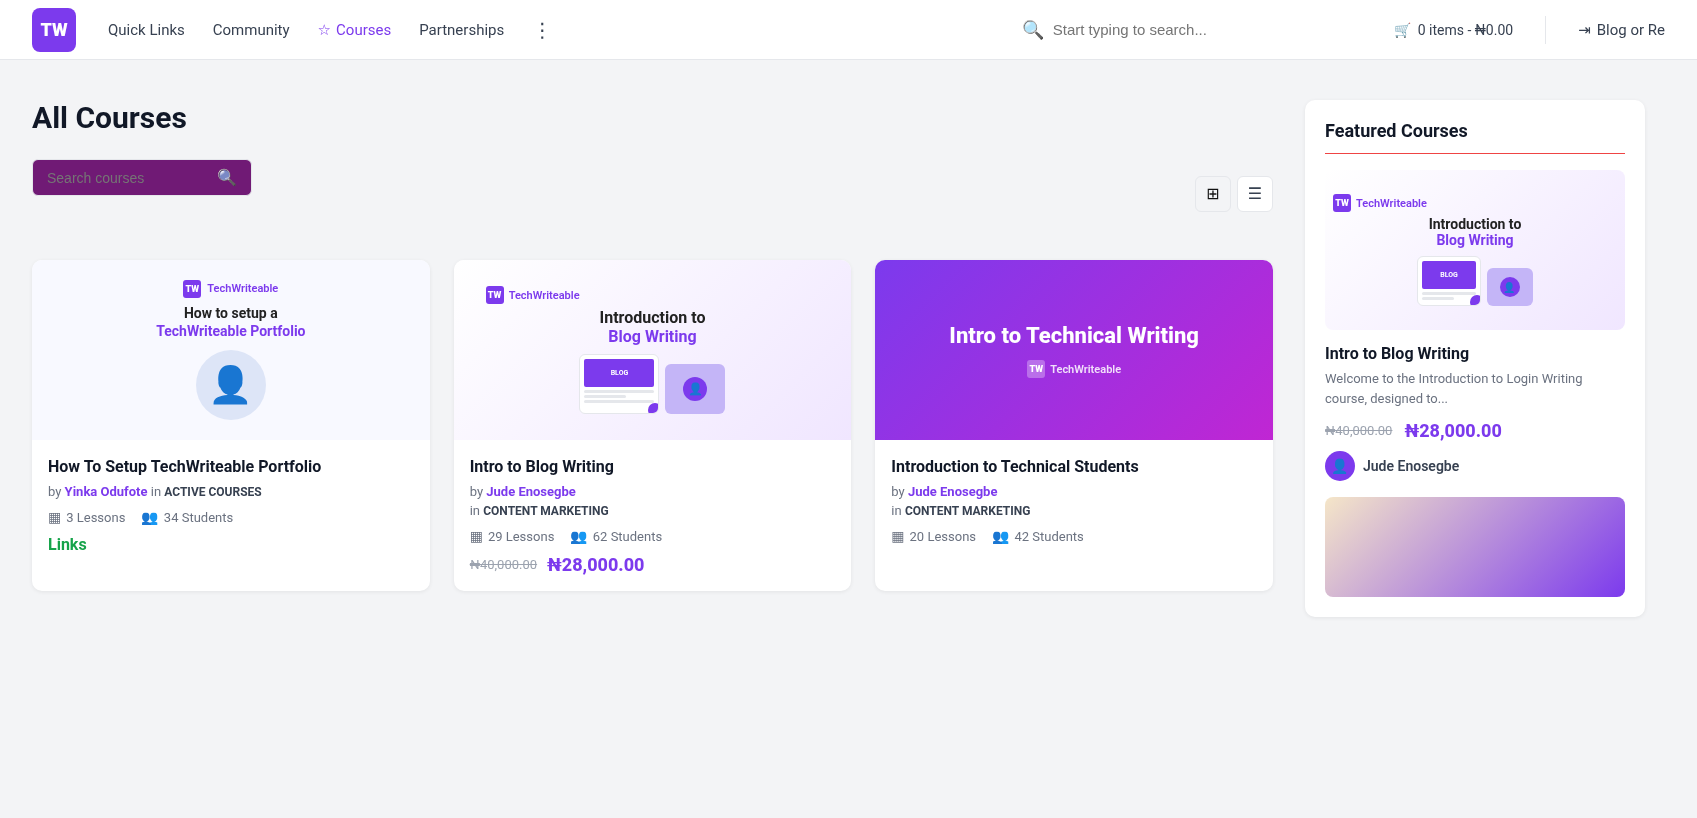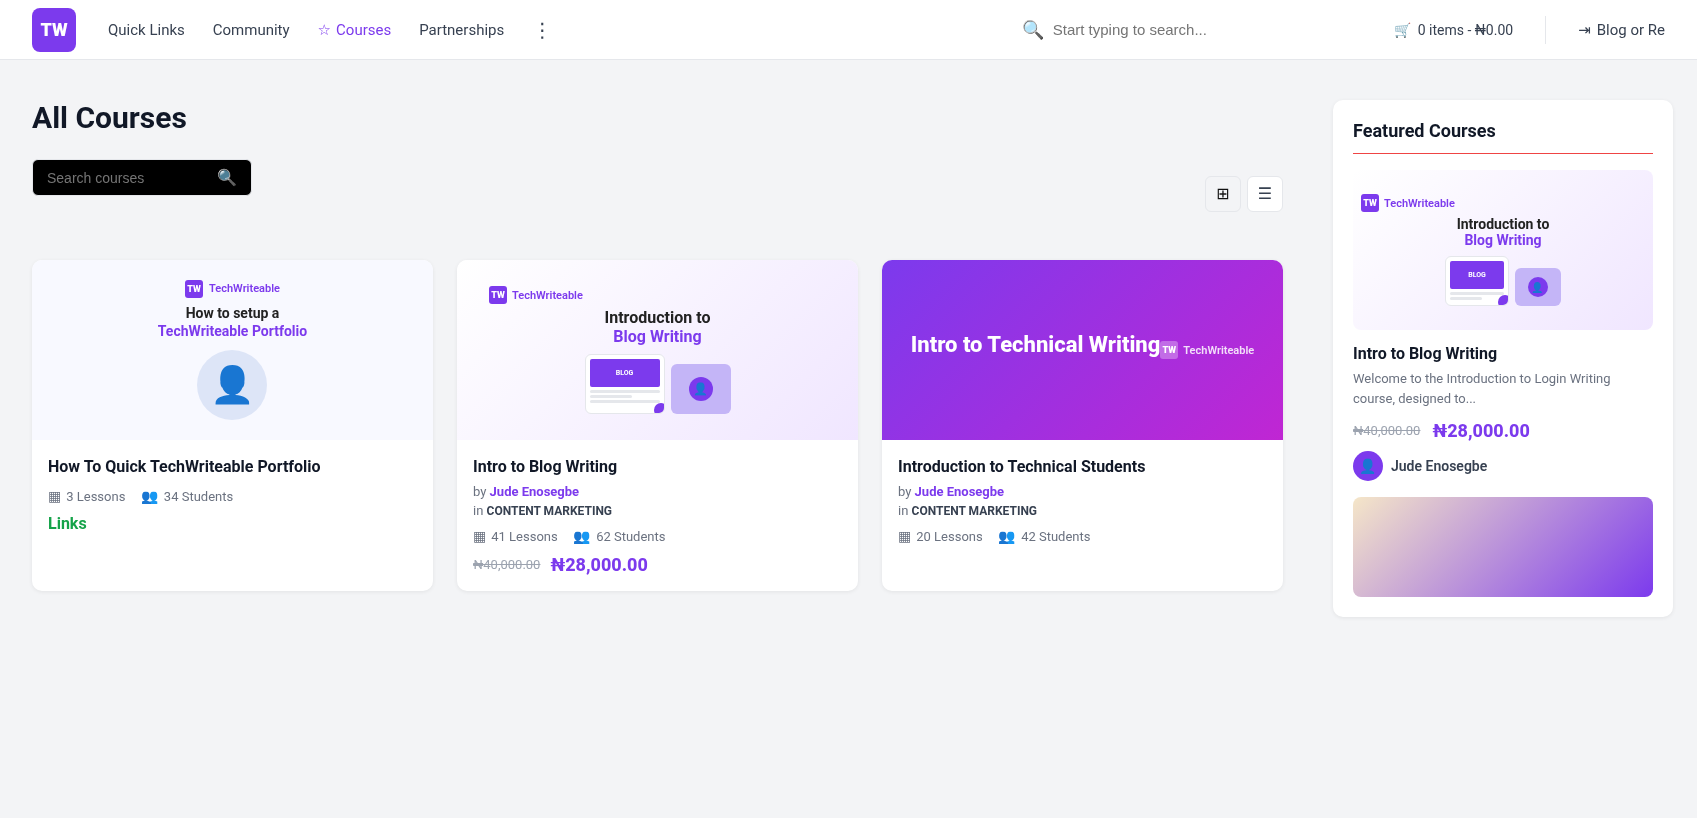--- a/index.html
+++ b/index.html
@@ -86,42 +86,42 @@
       gap: 6px;
       color: #374151;
       font-size: 15px;
       cursor: pointer;
       white-space: nowrap;
     }
 
     
     .main-wrapper {
       display: flex;
-      gap: 18px;
+      gap: 0;
       max-width: 1697px;
       margin: 0 auto;
-      padding: 40px 24px 40px 32px;
+      padding: 40px 52px 40px 32px;
       align-items: flex-start;
     }
     .courses-section {
       flex: 1;
       min-width: 0;
     }
     .page-title {
       font-size: 30px;
       font-weight: 700;
       color: #111827;
       margin-bottom: 24px;
     }
 
     
     .search-bar {
       display: flex;
       align-items: center;
-      background: #000000;
+      background: #701a75;
       border: 1px solid #e5e7eb;
       border-radius: 6px;
       padding: 8px 14px;
       width: 220px;
       gap: 8px;
       margin-bottom: 32px;
     }
     .search-bar input {
       border: none;
       outline: none;
@@ -338,21 +338,21 @@
       display: flex;
       align-items: center;
       justify-content: center;
       color: #fff;
       font-size: 12px;
     }
 
     
     .technical-illustration {
       display: flex;
-      flex-direction: row;
+      flex-direction: column;
       align-items: center;
       justify-content: center;
       height: 100%;
       padding: 16px;
     }
     .technical-title {
       font-size: 22px;
       font-weight: 800;
       color: #fff;
       text-align: center;
@@ -571,21 +571,25 @@
             </div>
             <div class="portfolio-title">
               How to setup a<br><span>TechWriteable Portfolio</span>
             </div>
             <div class="portfolio-avatar-circle">
               <span class="portfolio-avatar-icon">👤</span>
             </div>
           </div>
         </div>
         <div class="course-info">
-          <div class="course-name">How To Quick TechWriteable Portfolio</div>
+          <div class="course-name">How To Setup TechWriteable Portfolio</div>
+          <div class="course-meta">
+            by <strong>Yinka Odufote</strong>
+            in <span class="cat">ACTIVE COURSES</span>
+          </div>
           <div class="course-stats">
             <div class="course-stat">
               <span class="stat-icon">▦</span>
               <span>3 Lessons</span>
             </div>
             <div class="course-stat">
               <span class="stat-icon">👥</span>
               <span>34 Students</span>
             </div>
           </div>
@@ -623,21 +627,21 @@
           <div class="course-name">Intro to Blog Writing</div>
           <div class="course-meta">
             by <strong>Jude Enosegbe</strong>
           </div>
           <div class="course-meta">
             in <span class="cat">CONTENT MARKETING</span>
           </div>
           <div class="course-stats">
             <div class="course-stat">
               <span class="stat-icon">▦</span>
-              <span>41 Lessons</span>
+              <span>29 Lessons</span>
             </div>
             <div class="course-stat">
               <span class="stat-icon">👥</span>
               <span>62 Students</span>
             </div>
           </div>
           <div class="course-price">
             <span class="price-original">₦40,000.00</span>
             <span class="price-current">₦28,000.00</span>
           </div>

